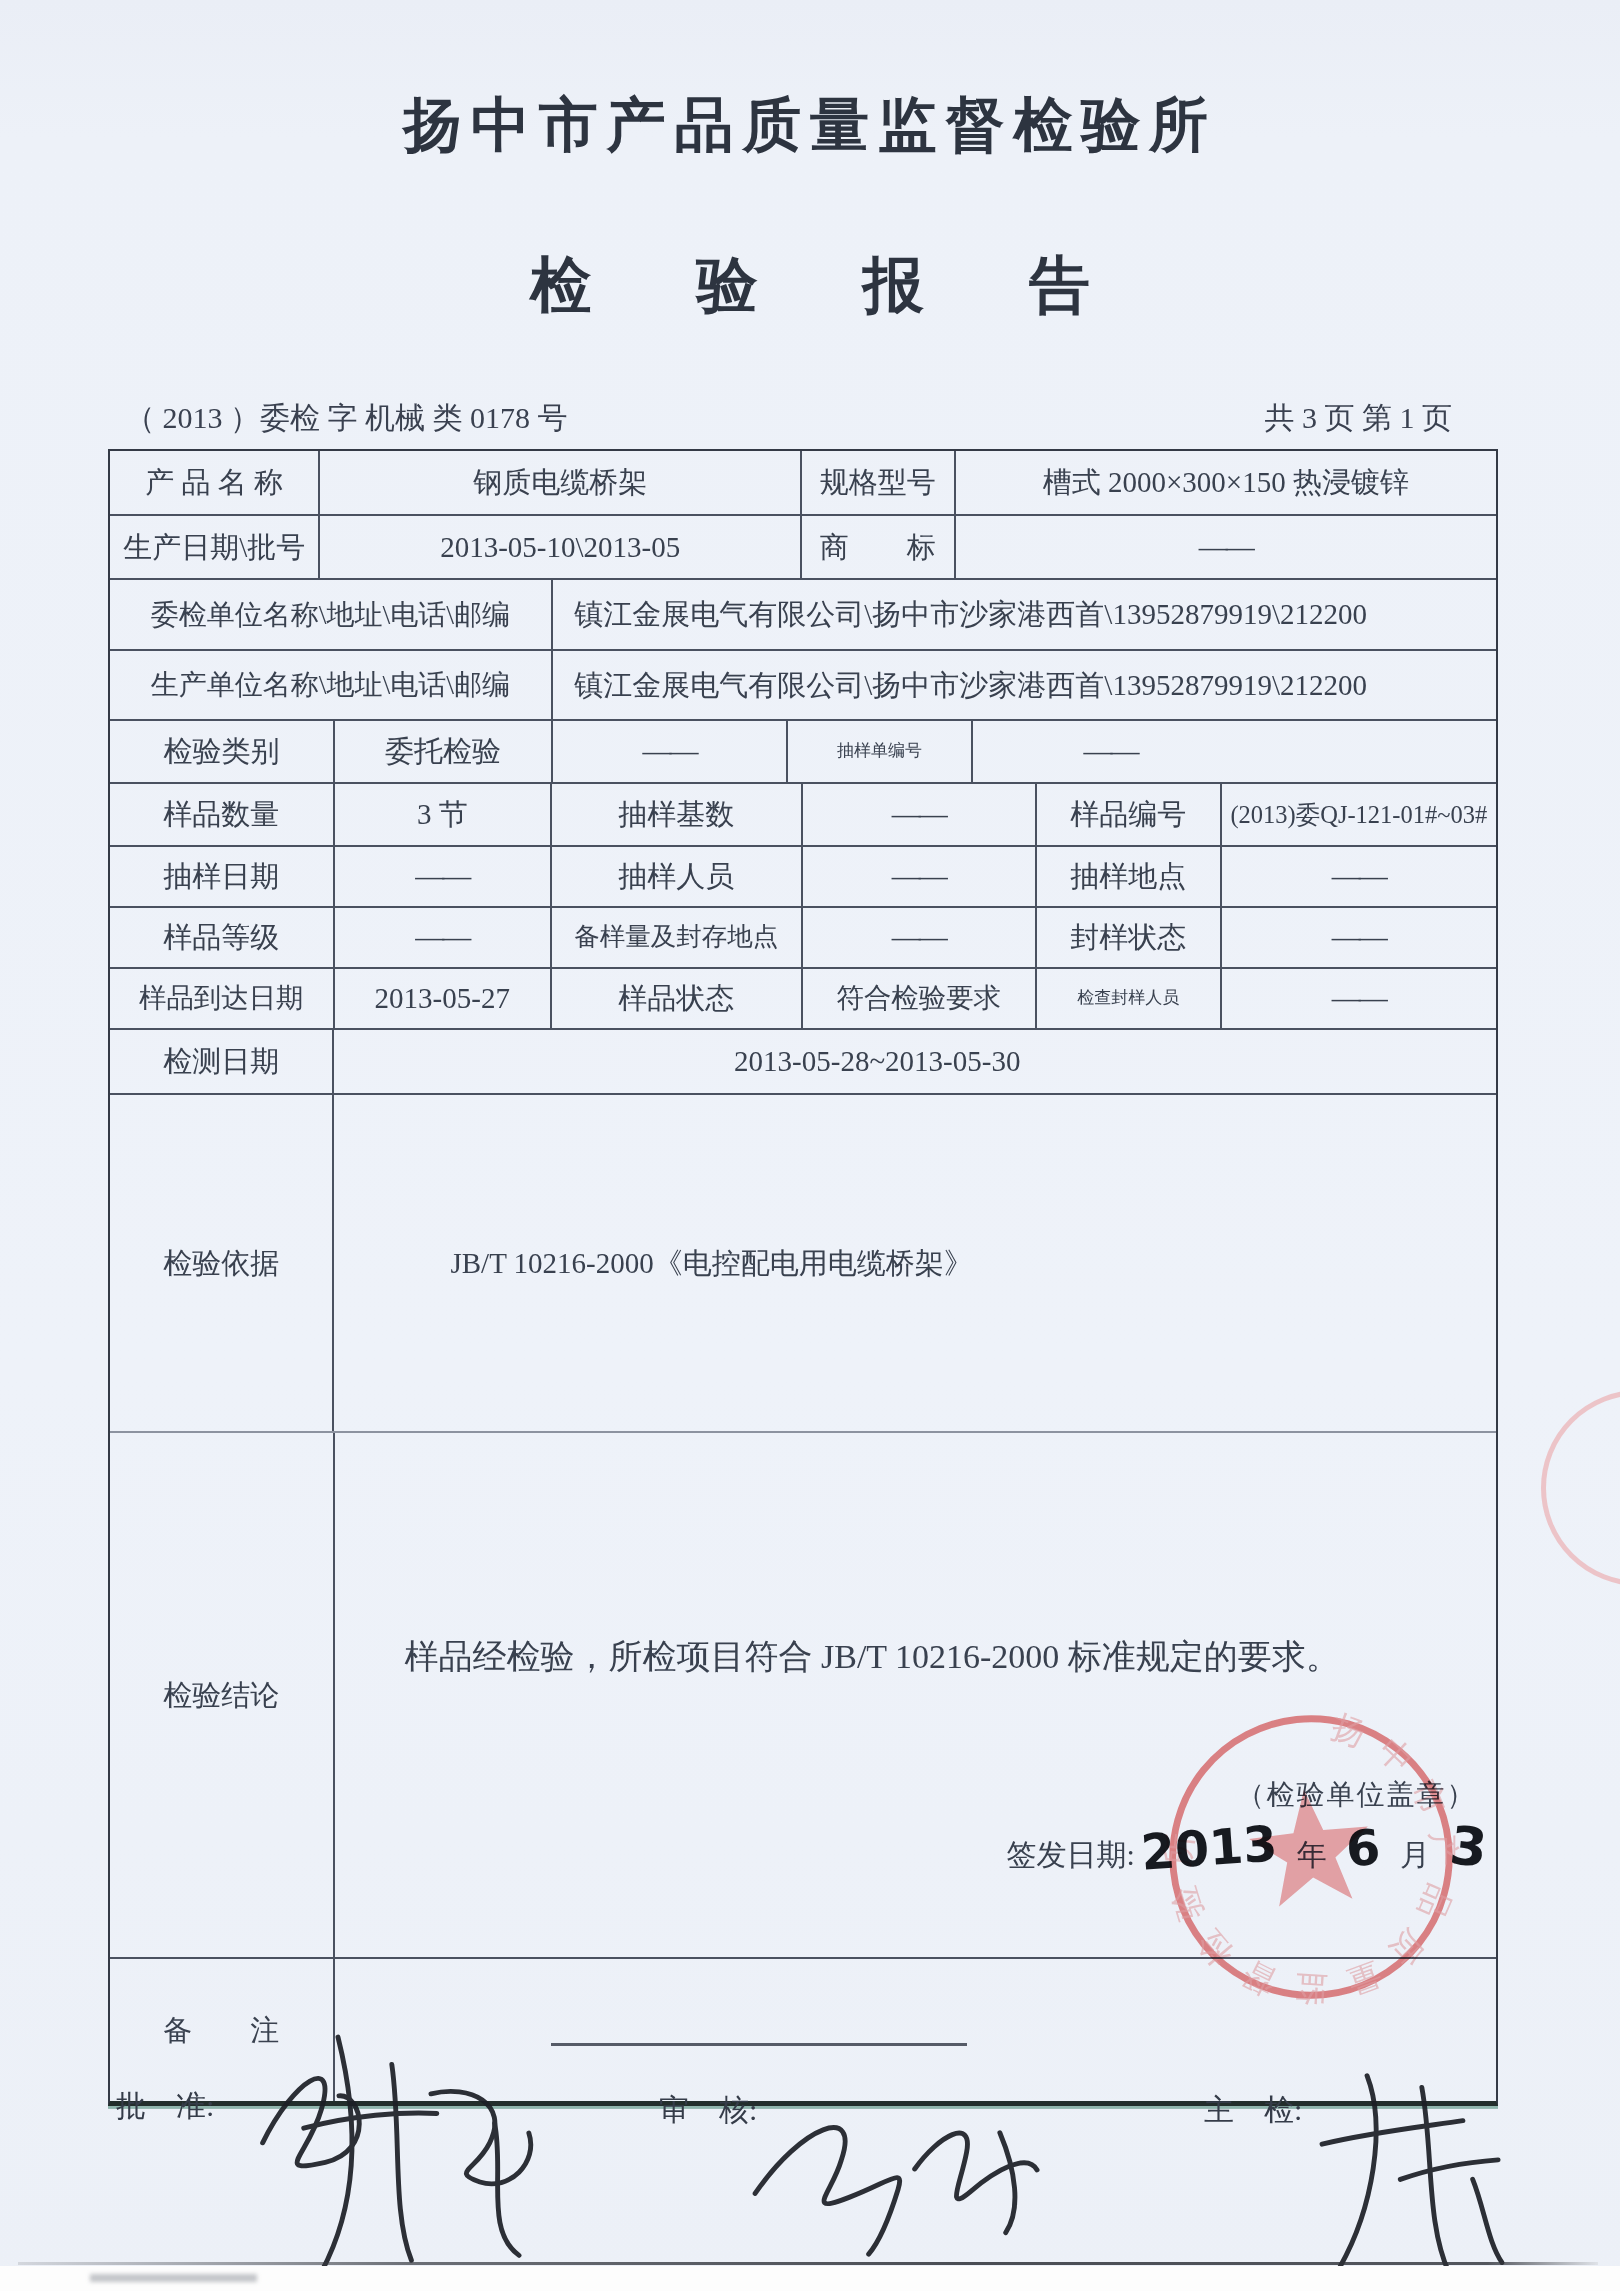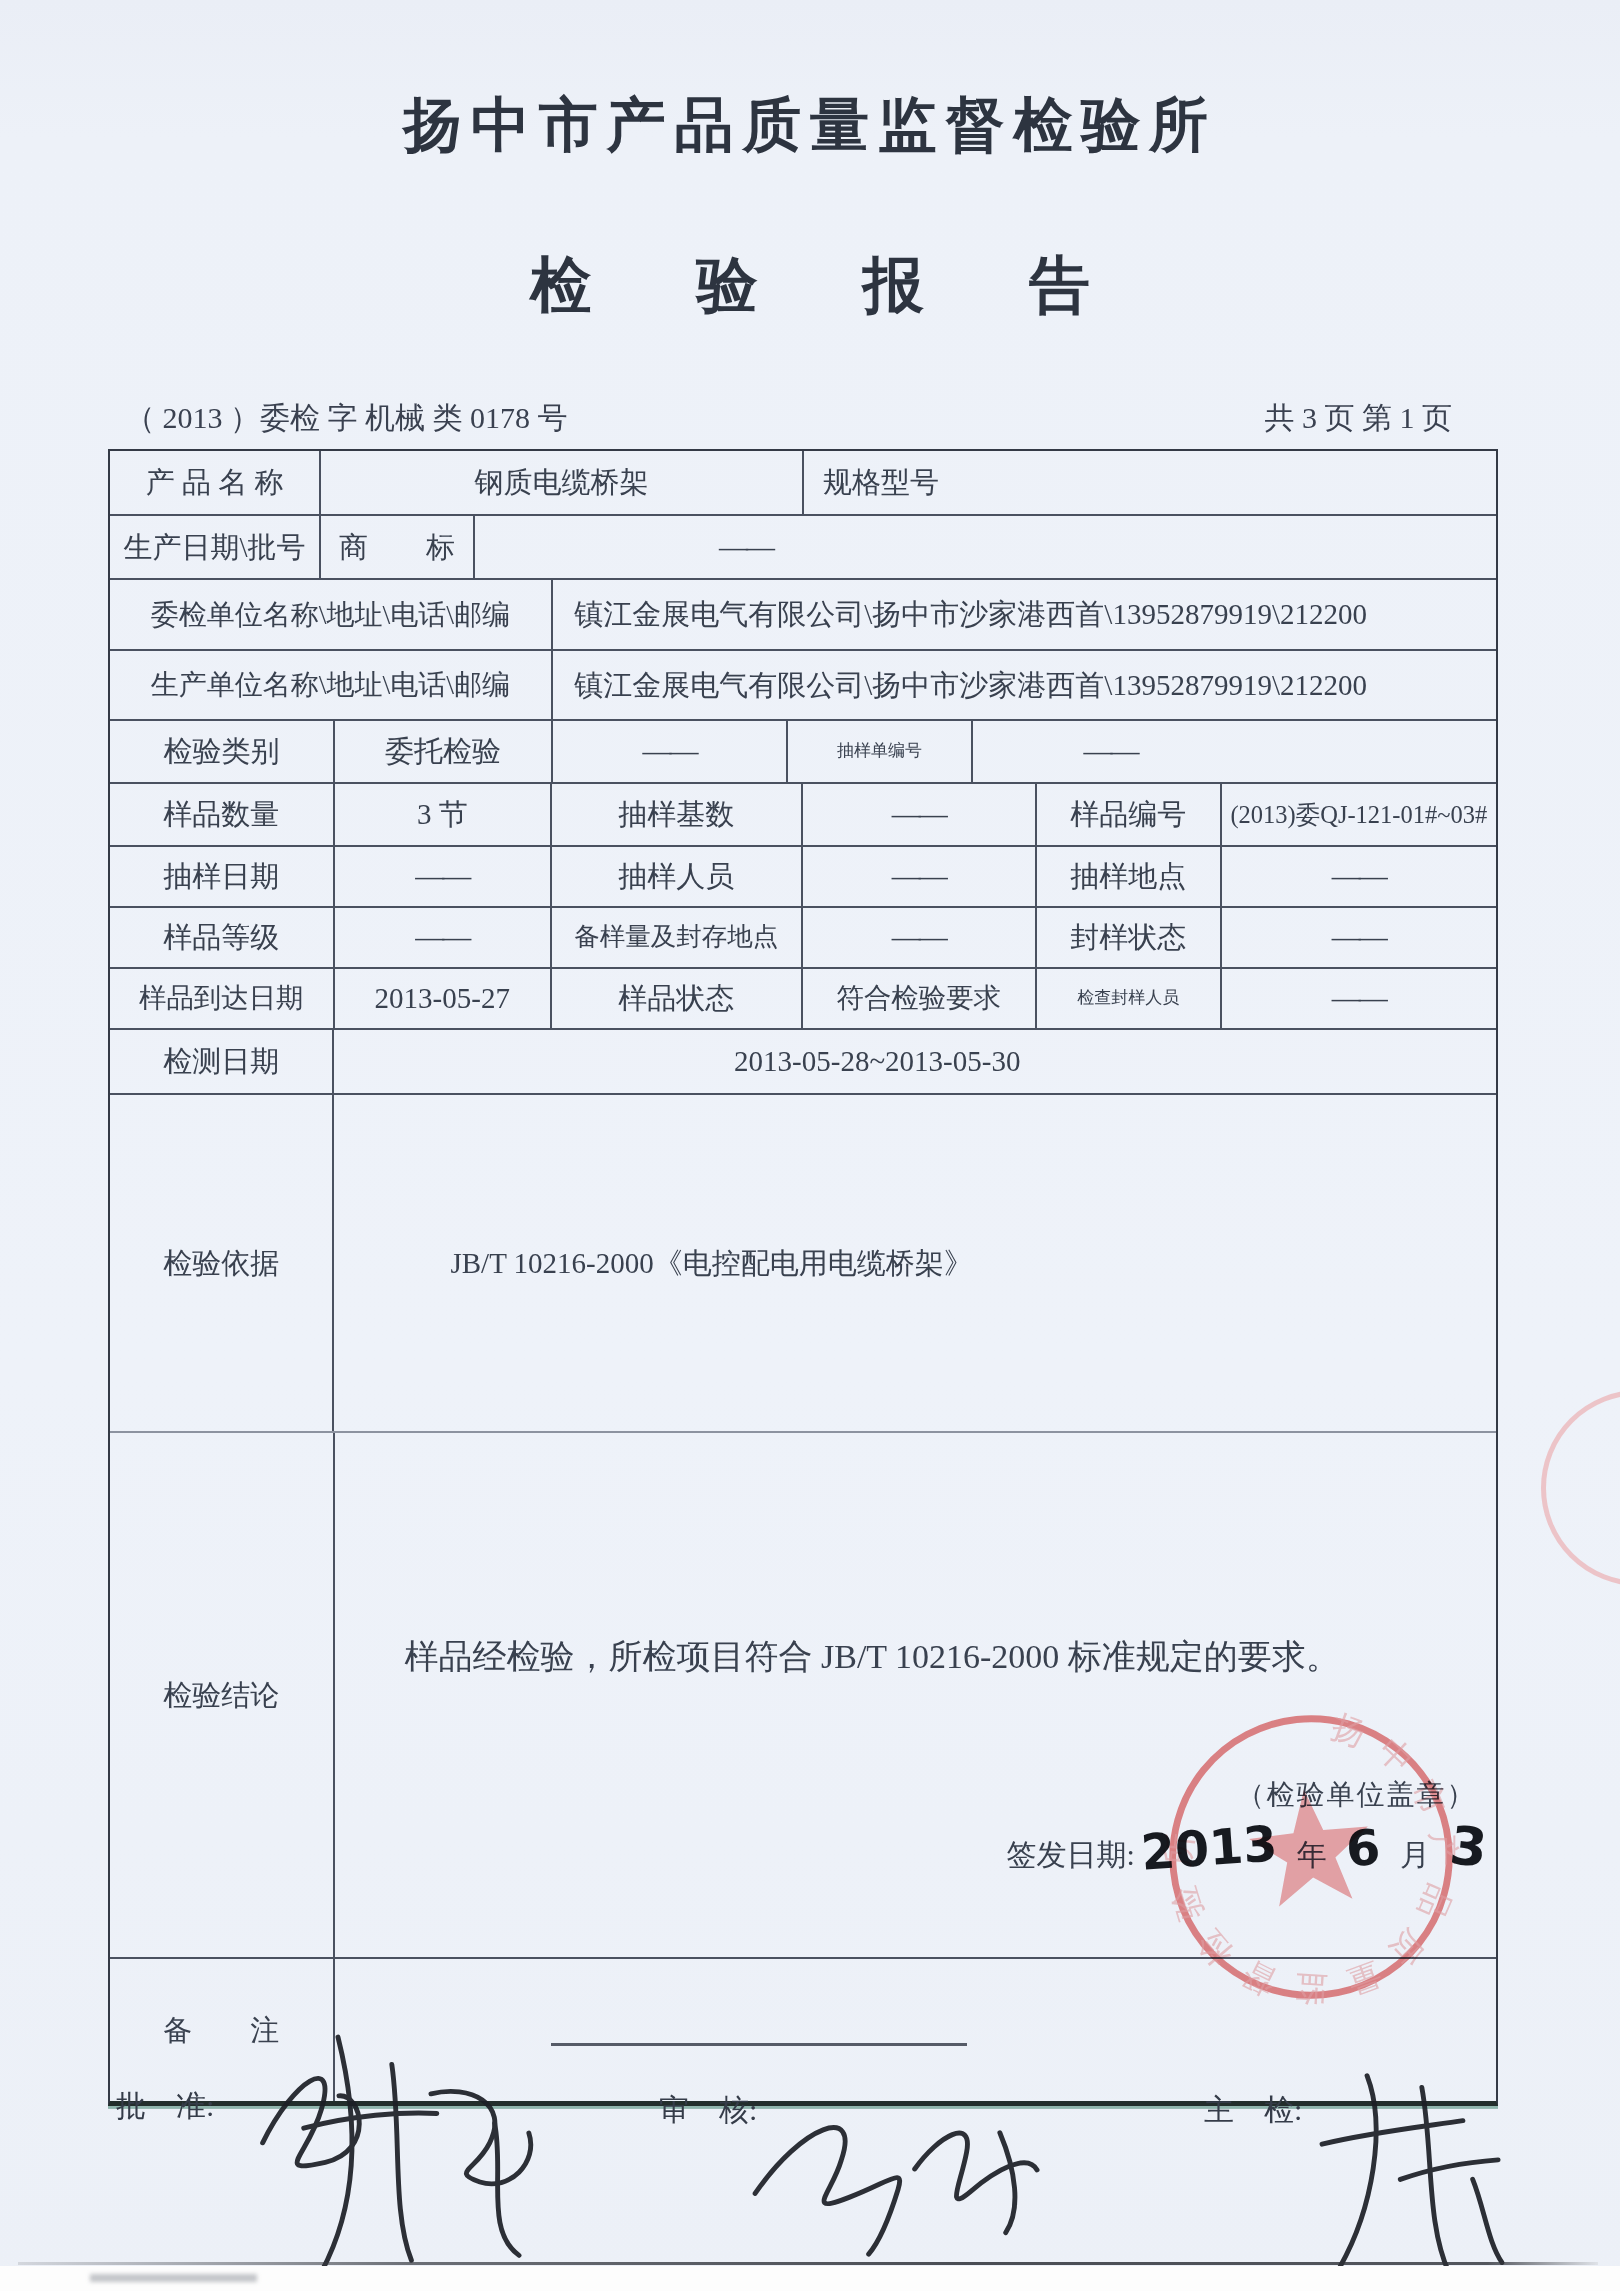--- a/index.html
+++ b/index.html
@@ -102,24 +102,26 @@
     <span>（ 2013 ）委检 字 机械 类 0178 号</span>
     <span class="right">共 3 页 第 1 页</span>
   </div>
 
   <div class="t-table">
 
     <div class="tr" style="height:63px">
       <div class="td" style="width:211px">产 品 名 称</div>
       <div class="td" style="width:483px">钢质电缆桥架</div>
       <div class="td" style="width:154px">规格型号</div>
+      <div class="td" style="width:542px">槽式 2000×300×150 热浸镀锌</div>
     </div>
 
     <div class="tr" style="height:62px">
       <div class="td" style="width:211px">生产日期\批号</div>
+      <div class="td" style="width:483px">2013-05-10\2013-05</div>
       <div class="td" style="width:154px">商　　标</div>
       <div class="td dash" style="width:542px">——</div>
     </div>
 
     <div class="tr" style="height:69px">
       <div class="td" style="width:444px;font-size:28px">委检单位名称\地址\电话\邮编</div>
       <div class="td left" style="width:946px">镇江金展电气有限公司\扬中市沙家港西首\13952879919\212200</div>
     </div>
 
     <div class="tr" style="height:68px">

